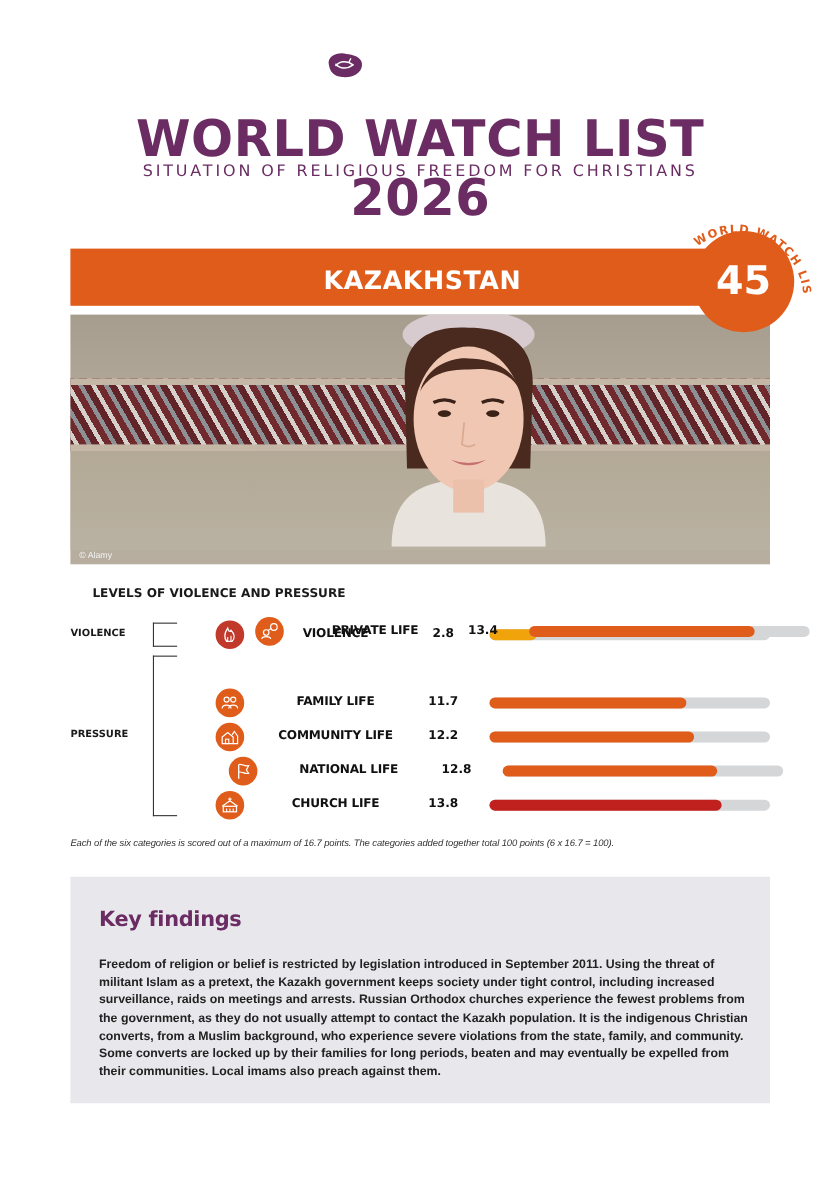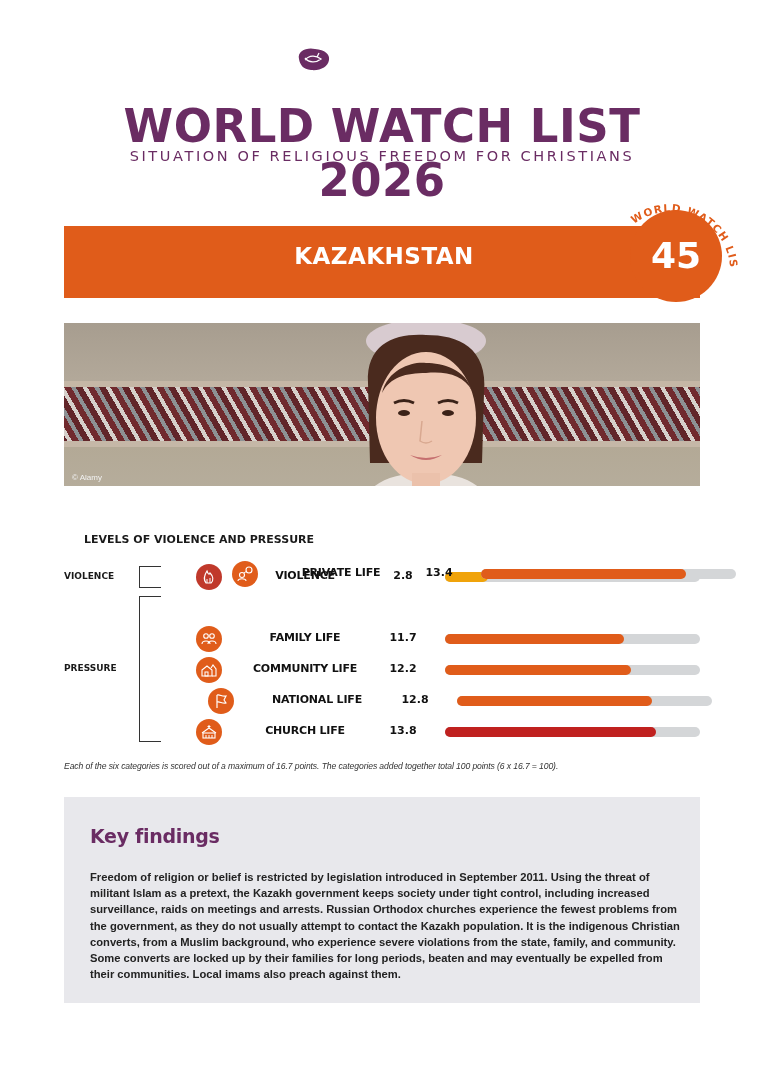--- a/index.html
+++ b/index.html
@@ -9,31 +9,31 @@
   .logo { position: absolute; left: 295px; top: 44px; height: 30px; display: flex; align-items: center; gap: 6px; }
   .logo-mark { width: 36px; height: 28px; }
   .logo-text { font-family: "DejaVu Sans", sans-serif; font-weight: bold; font-size: 22px; color: #6a2c63; letter-spacing: -0.5px; }
   .logo-text i { font-style: italic; }
 
   .main-title { position: absolute; left: 62px; top: 100px; width: 640px; text-align: center;
     font-family: "DejaVu Sans", sans-serif; font-weight: 900; font-size: 45px; color: #6a2c63; letter-spacing: 0.5px; transform: scaleY(1.02); }
   .subtitle { position: absolute; left: 62px; top: 148px; width: 640px; text-align: center;
     font-family: "DejaVu Sans", sans-serif; font-size: 14.5px; letter-spacing: 2.6px; color: #6a2c63; }
 
-  .country-bar { position: absolute; left: 64px; top: 226px; width: 636px; height: 72px; background: #e05c1a; }
+  .country-bar { position: absolute; left: 64px; top: 226px; width: 636px; height: 52px; background: #e05c1a; }
   .country-name { position: absolute; left: 0; top: 0; width: 640px; height: 60px; line-height: 60px; text-align: center;
     font-family: "DejaVu Sans", sans-serif; font-weight: bold; font-size: 23px; color: #ffffff; letter-spacing: 0.5px; }
 
   .rank-badge { position: absolute; left: 630px; top: 210px; width: 92px; height: 92px; border-radius: 50%; background: #e05c1a; }
   .rank-number { position: absolute; left: 0; top: 0; width: 92px; height: 92px; line-height: 92px; text-align: center;
     font-family: "DejaVu Sans", sans-serif; font-weight: 900; font-size: 36px; color: #ffffff; }
   .rank-arc { position: absolute; left: 612px; top: 180px; width: 140px; height: 140px; }
 
-  .photo { position: absolute; left: 64px; top: 286px; width: 636px; height: 163px; overflow: hidden;
-    background: linear-gradient(180deg, #a79d8f 0%, #b4aa9b 40%, #b8ae9f 100%); margin-top: 37px; }
+  .photo { position: absolute; left: 64px; top: 286px; width: 636px; height: 227px; overflow: hidden;
+    background: linear-gradient(180deg, #a79d8f 0%, #b4aa9b 40%, #b8ae9f 100%); }
   .photo-band { position: absolute; left: 0; top: 58px; width: 100%; height: 66px;
     background: repeating-linear-gradient(60deg, #5a1a20 0 6px, #d9d4cf 6px 10px, #6b2025 10px 16px, #8a8f94 16px 20px),
                 #5a1a20; opacity: 0.92; }
   .photo-band::before { content:""; position:absolute; left:0; right:0; top:0; height:6px; background:#c7b9a8; }
   .photo-band::after { content:""; position:absolute; left:0; right:0; bottom:0; height:6px; background:#c7b9a8; }
   .photo-wall { position: absolute; left:0; top:124px; width:100%; height:90px; background: linear-gradient(180deg,#b3a996,#b9b1a2); }
   .person { position: absolute; left: 282px; top: 0; width: 160px; height: 211px; }
   .photo-credit { position: absolute; left: 8px; bottom: 4px; font-size: 8px; color: #f2f2f2; }
 
   .levels-heading { position: absolute; left: 64px; top: 533px; font-family: "DejaVu Sans", sans-serif; font-weight: bold; font-size: 11px; color: #1a1a1a; margin-left: 20px; }

